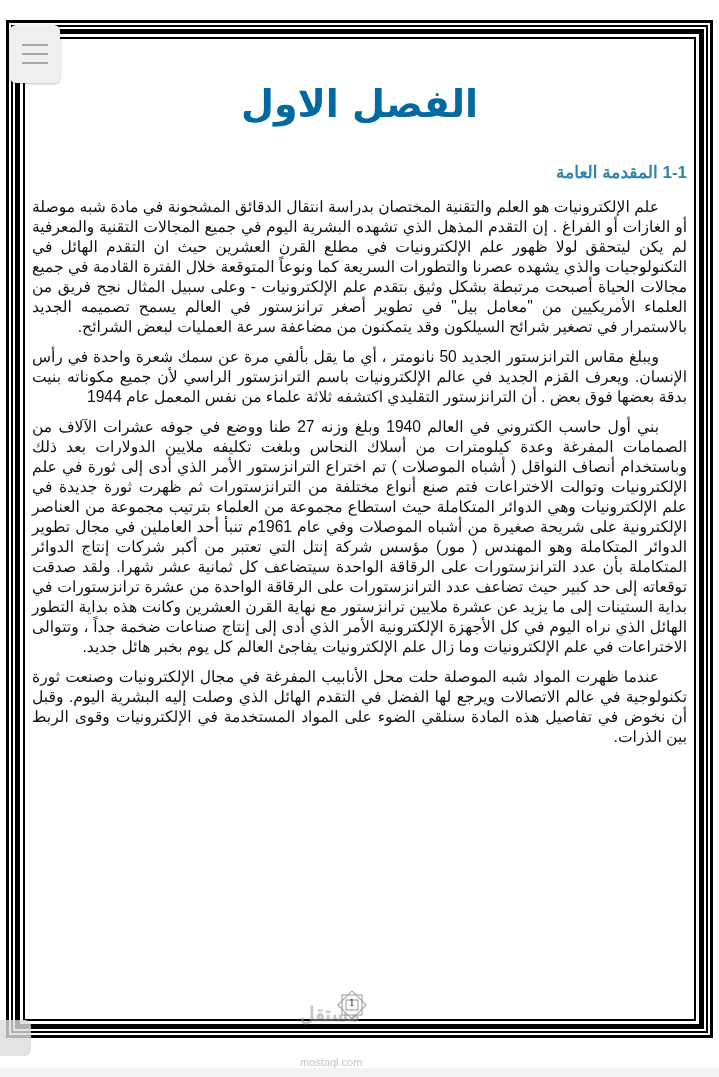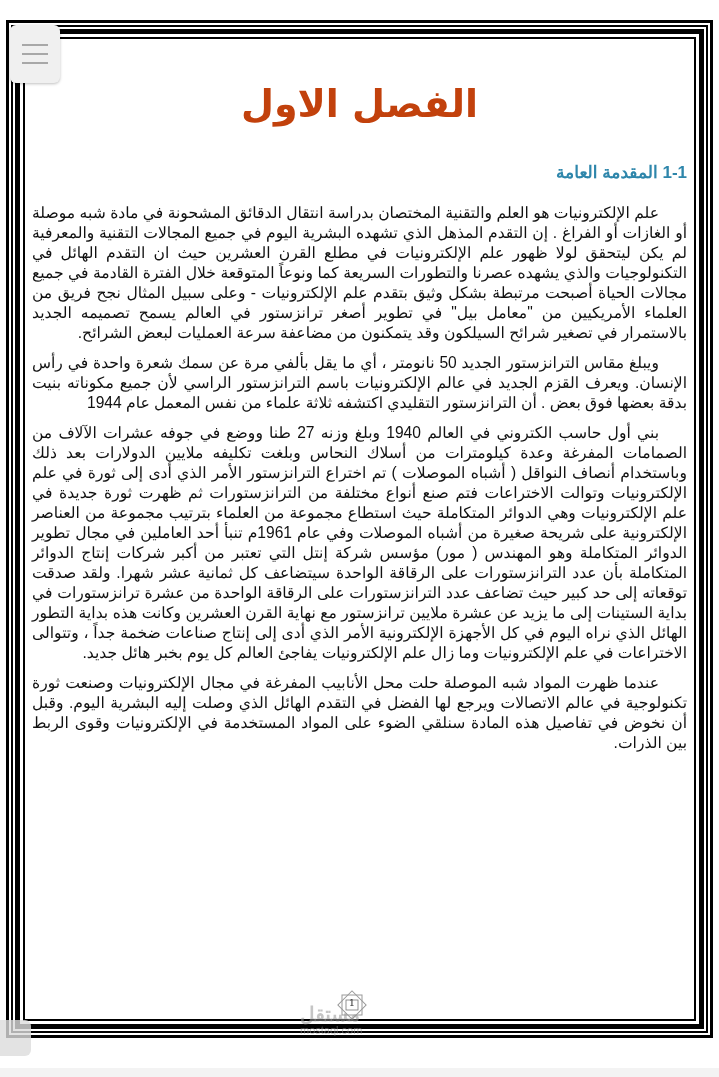--- a/index.html
+++ b/index.html
@@ -22,27 +22,27 @@
     }
     .page-frame .f4 {
       position: absolute; left: 14px; top: 14px; right: 14px; bottom: 14px;
       border: 2px solid #000;
     }
     .content {
       position: absolute; left: 32px; top: 40px; width: 655px;
       direction: rtl; text-align: justify;
     }
     .chapter-title {
-      text-align: center; color: #c2410c; font-weight: bold;
+      text-align: center; color: #0369a1; font-weight: bold;
       font-size: 38px; margin: 42px 0 36px 0; font-family: "DejaVu Sans", sans-serif;
       letter-spacing: 0;
     }
     .section-heading {
       color: #2e86ab; font-weight: bold; font-size: 17px;
-      margin: 0 0 20px 0; padding-right: 0;
+      margin: 0 0 14px 0; padding-right: 0;
     }
     .para {
       font-size: 15.6px; line-height: 20px; color: #111;
       margin: 0 0 10px 0; text-indent: 28px;
       text-align-last: right;
     }
     .menu-button {
       position: absolute; left: 10px; top: 25px; width: 50px; height: 58px;
       background: #f0f0f0; border-radius: 6px;
       box-shadow: 0 1px 3px rgba(0,0,0,0.25);
@@ -57,21 +57,21 @@
     }
     .page-ornament .num {
       position: absolute; left: 0; top: 7px; width: 30px; text-align: center;
       font-family: "DejaVu Serif", serif; font-size: 10px; color: #333;
     }
     .watermark {
       position: absolute; left: 300px; top: 1004px; width: 120px; 
       color: rgba(150,150,150,0.55); pointer-events: none;
     }
     .watermark .ar { font-size: 20px; font-weight: bold; line-height: 20px; }
-    .watermark .en { font-size: 11px; line-height: 12px; }
+    .watermark .en { font-size: 11px; line-height: 12px; margin-top: 32px; }
     .scroll-thumb {
       position: absolute; left: 0; top: 1020px; width: 31px; height: 36px;
       background: rgba(220,220,220,0.8); border-radius: 0 6px 6px 0;
     }
     .bottom-bar {
       position: absolute; left: 0; top: 1068px; width: 719px; height: 9px; background: #f3f3f3;
     }
   </style>
 </head>
 <body>

